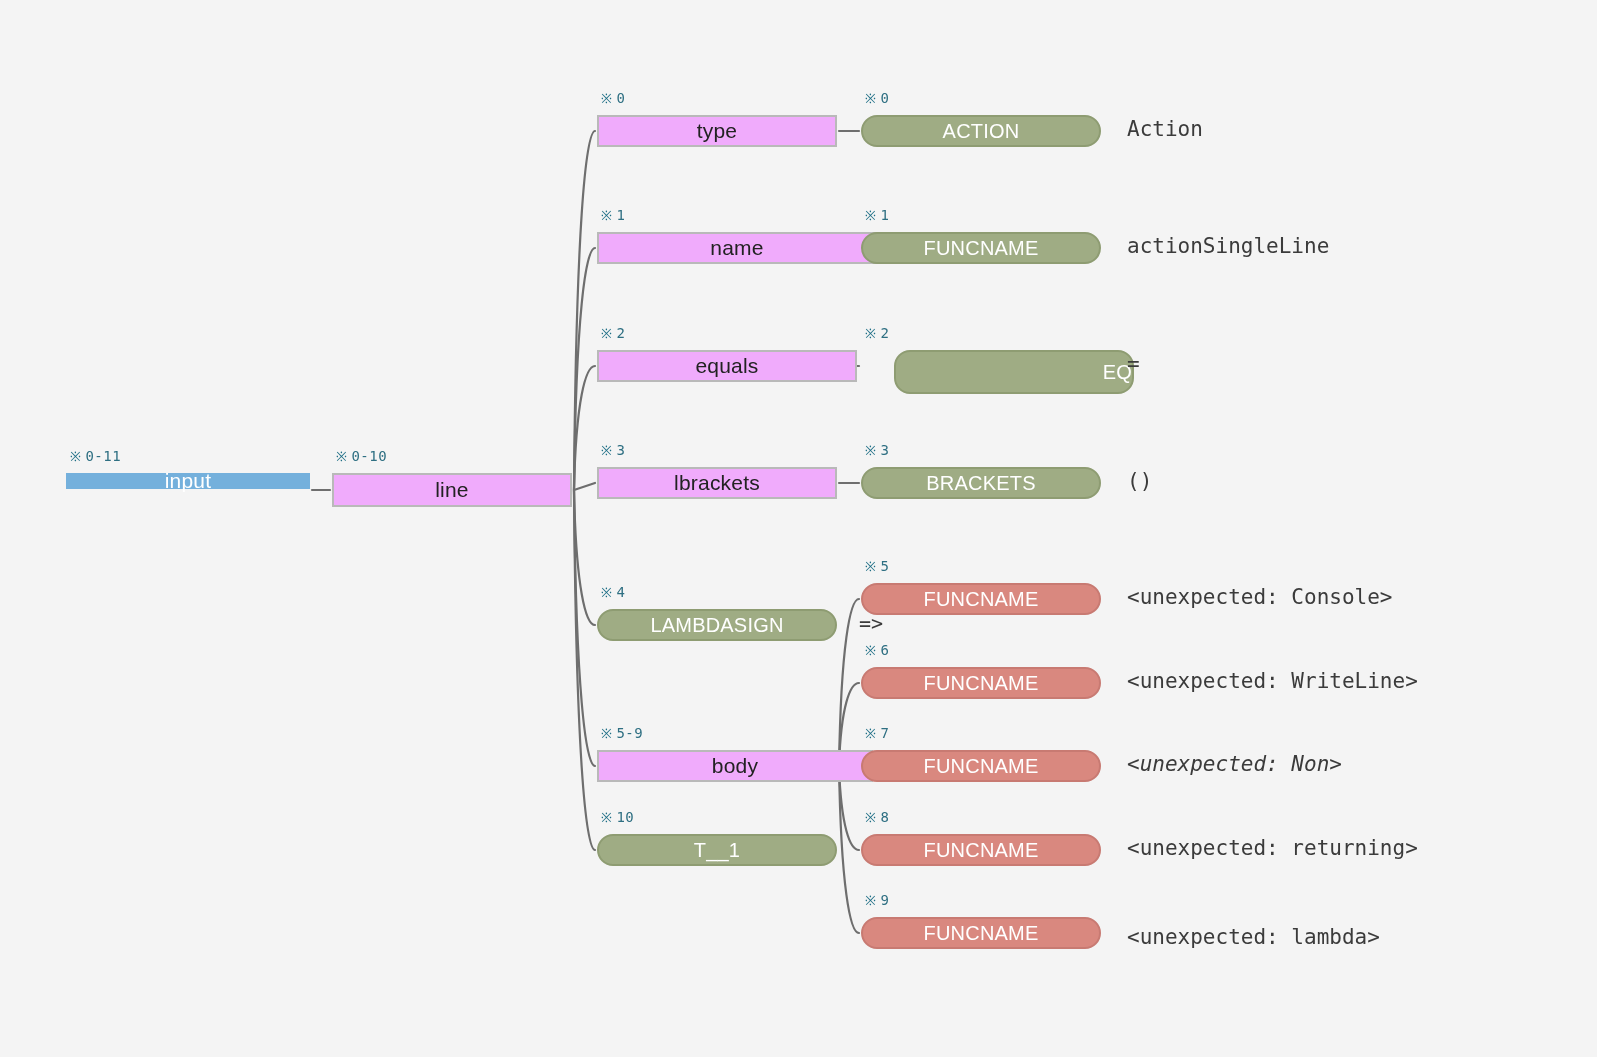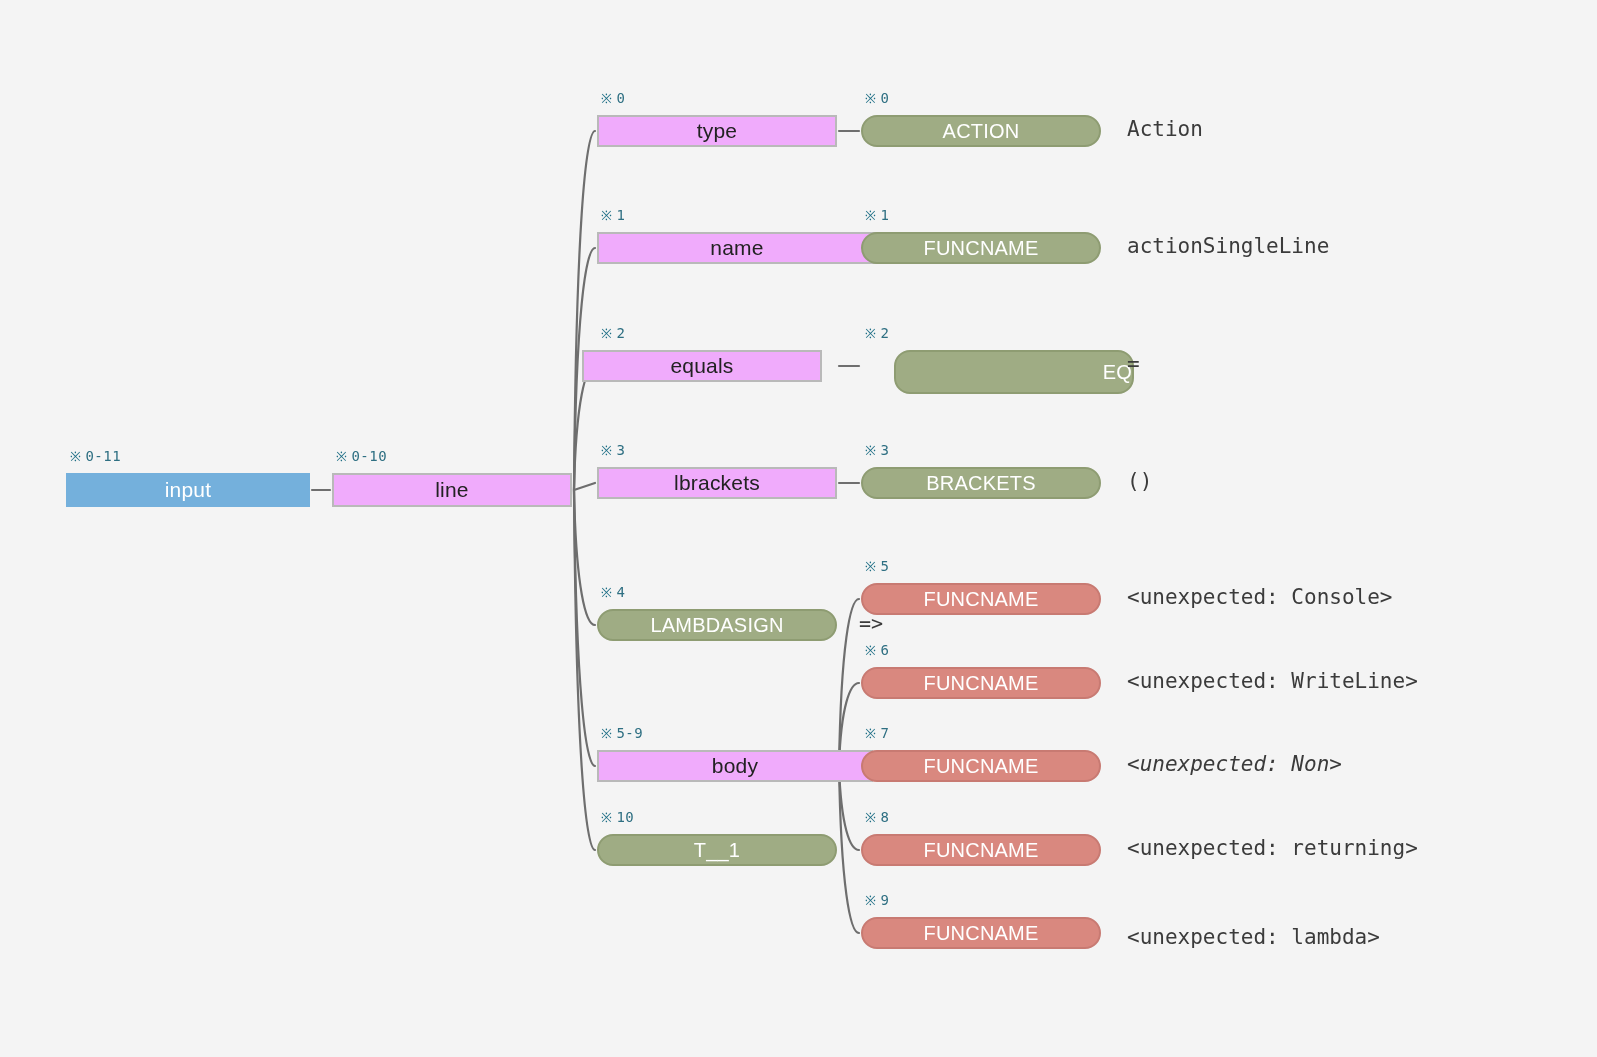--- a/index.html
+++ b/index.html
@@ -102,33 +102,33 @@
       <path d="M 839 248 L 859 248" fill="none" stroke="#6e6e6e" stroke-width="2.2" stroke-linecap="round"></path>
       <path d="M 839 366 L 859 366" fill="none" stroke="#6e6e6e" stroke-width="2.2" stroke-linecap="round"></path>
       <path d="M 839 483 L 859 483" fill="none" stroke="#6e6e6e" stroke-width="2.2" stroke-linecap="round"></path>
       <path d="M 839 766 C 841 645.76, 850 599, 859 599" fill="none" stroke="#6e6e6e" stroke-width="2.2" stroke-linecap="round"></path>
       <path d="M 839 766 C 841 706.24, 850 683, 859 683" fill="none" stroke="#6e6e6e" stroke-width="2.2" stroke-linecap="round"></path>
       <path d="M 839 766 L 859 766" fill="none" stroke="#6e6e6e" stroke-width="2.2" stroke-linecap="round"></path>
       <path d="M 839 766 C 841 826.48, 850 850, 859 850" fill="none" stroke="#6e6e6e" stroke-width="2.2" stroke-linecap="round"></path>
       <path d="M 839 766 C 841 886.24, 850 933, 859 933" fill="none" stroke="#6e6e6e" stroke-width="2.2" stroke-linecap="round"></path>
     </svg>
   <div id="nodes-layer">
-      <div class="node rect input" style="left: 66px; top: 473px; width: 244px; height: 34px;">
+      <div class="node rect input" style="left: 66px; top: 473px; width: 244px; height: 16px;">
         <span>input</span>
       </div>
       <div class="node rect" style="left: 332px; top: 473px; width: 240px; height: 34px;">
         <span>line</span>
       </div>
       <div class="node rect" style="left: 597px; top: 115px; width: 240px; height: 32px;">
         <span>type</span>
       </div>
       <div class="node rect" style="left: 597px; top: 232px; width: 280px; height: 32px;">
         <span>name</span>
       </div>
-      <div class="node rect" style="left: 582px; top: 350px; width: 240px; height: 32px;">
+      <div class="node rect" style="left: 597px; top: 350px; width: 260px; height: 32px;">
         <span>equals</span>
       </div>
       <div class="node rect" style="left: 597px; top: 467px; width: 240px; height: 32px; text-align: right;">
         <span>lbrackets</span>
       </div>
       <div class="node pill green" style="left: 597px; top: 609px; width: 240px; height: 32px;">
         <span>LAMBDASIGN</span>
       </div>
       <div class="node rect" style="left: 597px; top: 750px; width: 276px; height: 32px;">
         <span>body</span>

